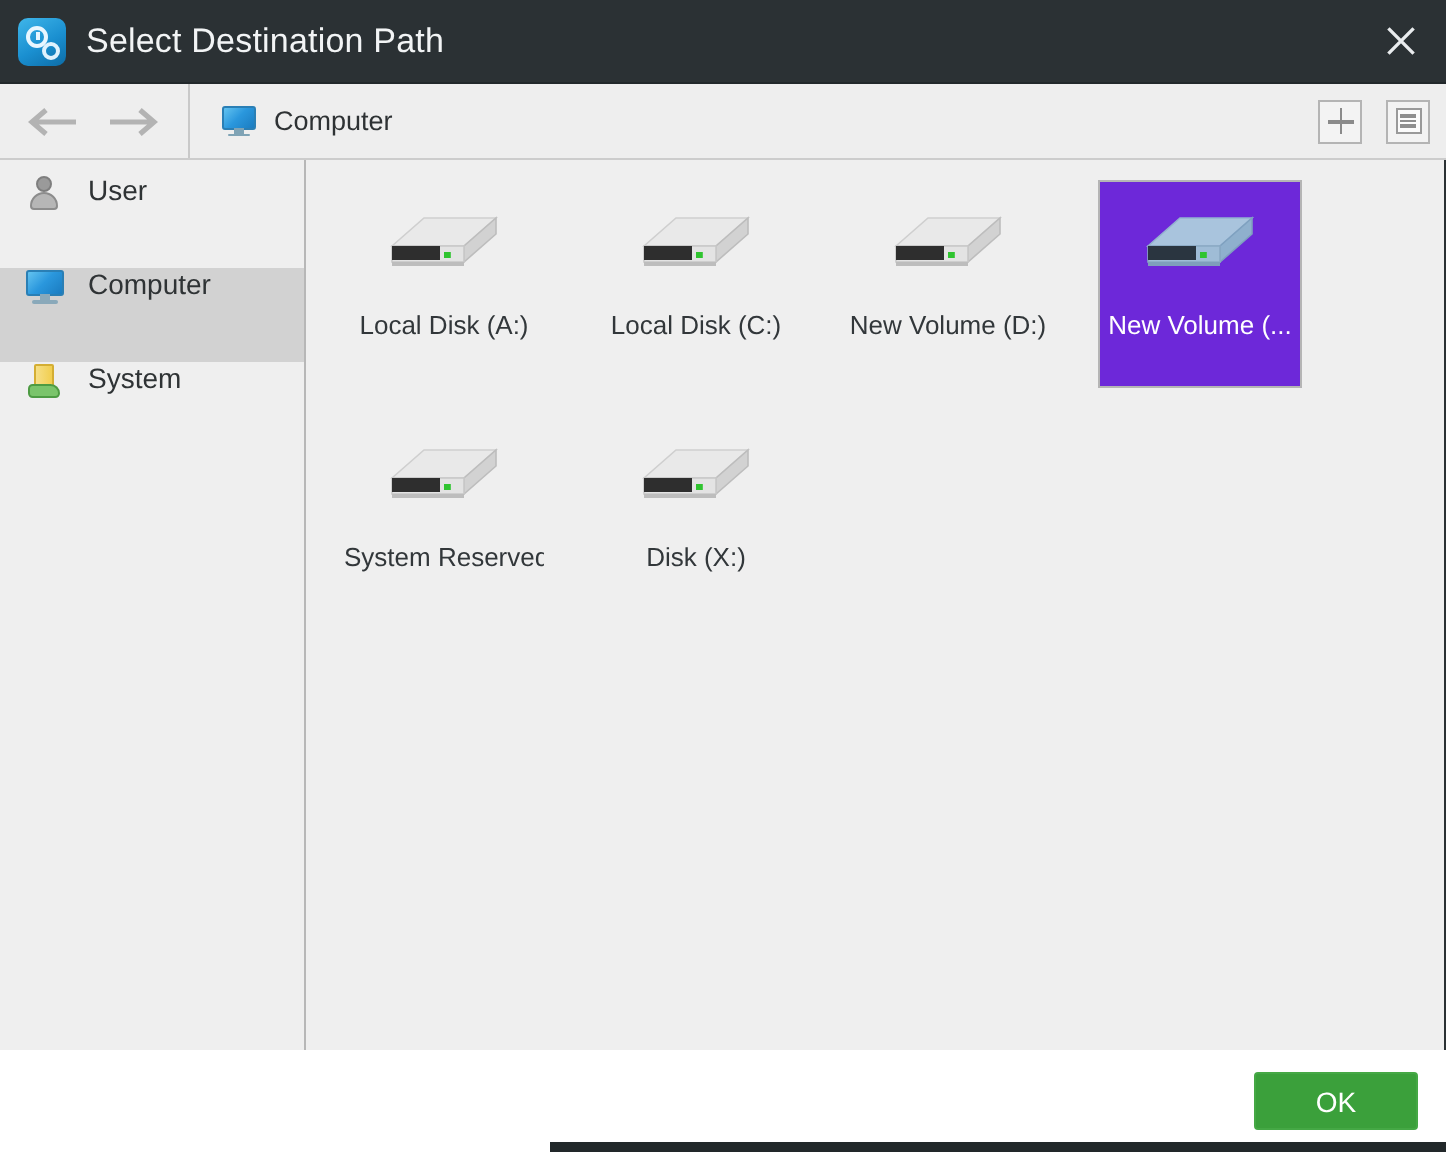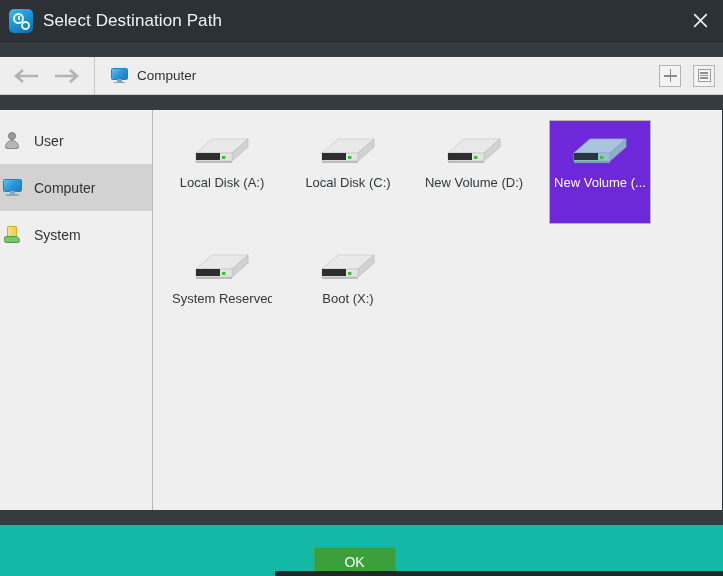--- a/index.html
+++ b/index.html
@@ -16,21 +16,20 @@
   }
 
   .window {
     position: relative;
     width: 723px;
     height: 576px;
     background: #343c3f;
     box-sizing: border-box;
     display: flex;
     flex-direction: column;
-    gap: 15px;
   }
 
   
   .titlebar {
     height: 42px;
     min-height: 42px;
     background: #2b3134;
     display: flex;
     align-items: center;
     padding-left: 9px;
@@ -211,22 +210,22 @@
     width: 153px;
     min-width: 153px;
     background: #efefef;
     border-right: 1px solid #b7b7b7;
     box-sizing: border-box;
     padding-top: 7px;
   }
   .side-item {
     height: 47px;
     display: flex;
-    align-items: center;
-    padding-left: 2px;
+    align-items: flex-start;
+    padding-left: 12px;
     gap: 11px;
     cursor: pointer;
     box-sizing: border-box;
   }
   .side-item.selected { background: #d2d2d2; }
   .side-label {
     font-size: 14px;
     color: #2f3335;
   }
   .side-ico { width: 21px; height: 19px; position: relative; flex: none; }
@@ -350,46 +349,45 @@
     padding-top: 8px;
     box-sizing: border-box;
     cursor: pointer;
     border: 1px solid transparent;
   }
   .drive.selected {
     background: #6d28d9;
     border: 1px solid #b5b5b5;
   }
   .drive-label {
-    margin-top: 0;
+    margin-top: 10px;
     font-size: 13px;
     color: #32373a;
     text-align: center;
     white-space: nowrap;
     overflow: hidden;
     max-width: 100px;
   }
   .drive.selected .drive-label { color: #ffffff; }
 
   
   .drive-ico { width: 64px; height: 46px; flex: none; }
 
   
   .footer {
     height: 51px;
     min-height: 51px;
-    background: #14b8a6;
+    background: #ffffff;
     display: flex;
     align-items: center;
     justify-content: flex-end;
     padding-right: 14px;
     gap: 10px;
     box-sizing: border-box;
     position: relative;
-    flex-direction: column;
   }
   .btn {
     width: 82px;
     height: 29px;
     background: #3ba03b;
     border: 1px solid #45a845;
     color: #ffffff;
     font-size: 14px;
     border-radius: 2px;
     display: flex;
@@ -559,21 +557,21 @@
 
       <div class="drive">
         <svg class="drive-ico" viewBox="0 0 64 46" aria-hidden="true">
           <polygon points="6,24 22,10 58,10 42,24" fill="#e9e9e9" stroke="#cfcfcf" stroke-width="0.8"></polygon>
           <polygon points="42,24 58,10 58,18 42,32" fill="#d2d2d2" stroke="#bdbdbd" stroke-width="0.8"></polygon>
           <polygon points="6,24 42,24 42,32 6,32" fill="#e3e3e3" stroke="#c8c8c8" stroke-width="0.8"></polygon>
           <polygon points="6,24 30,24 30,31 6,31" fill="#2e2e2e"></polygon>
           <rect x="32" y="27" width="3.4" height="3" fill="#2fc42f"></rect>
           <polygon points="6,32 42,32 42,34 6,34" fill="#bdbdbd"></polygon>
         </svg>
-        <div class="drive-label">Boot (X:)</div>
+        <div class="drive-label">Disk (X:)</div>
       </div>
 
     </div>
   </div>
 
   <div class="footer">
     <div class="btn">OK</div>
     <div class="footer-shadow"></div>
   </div>
 

